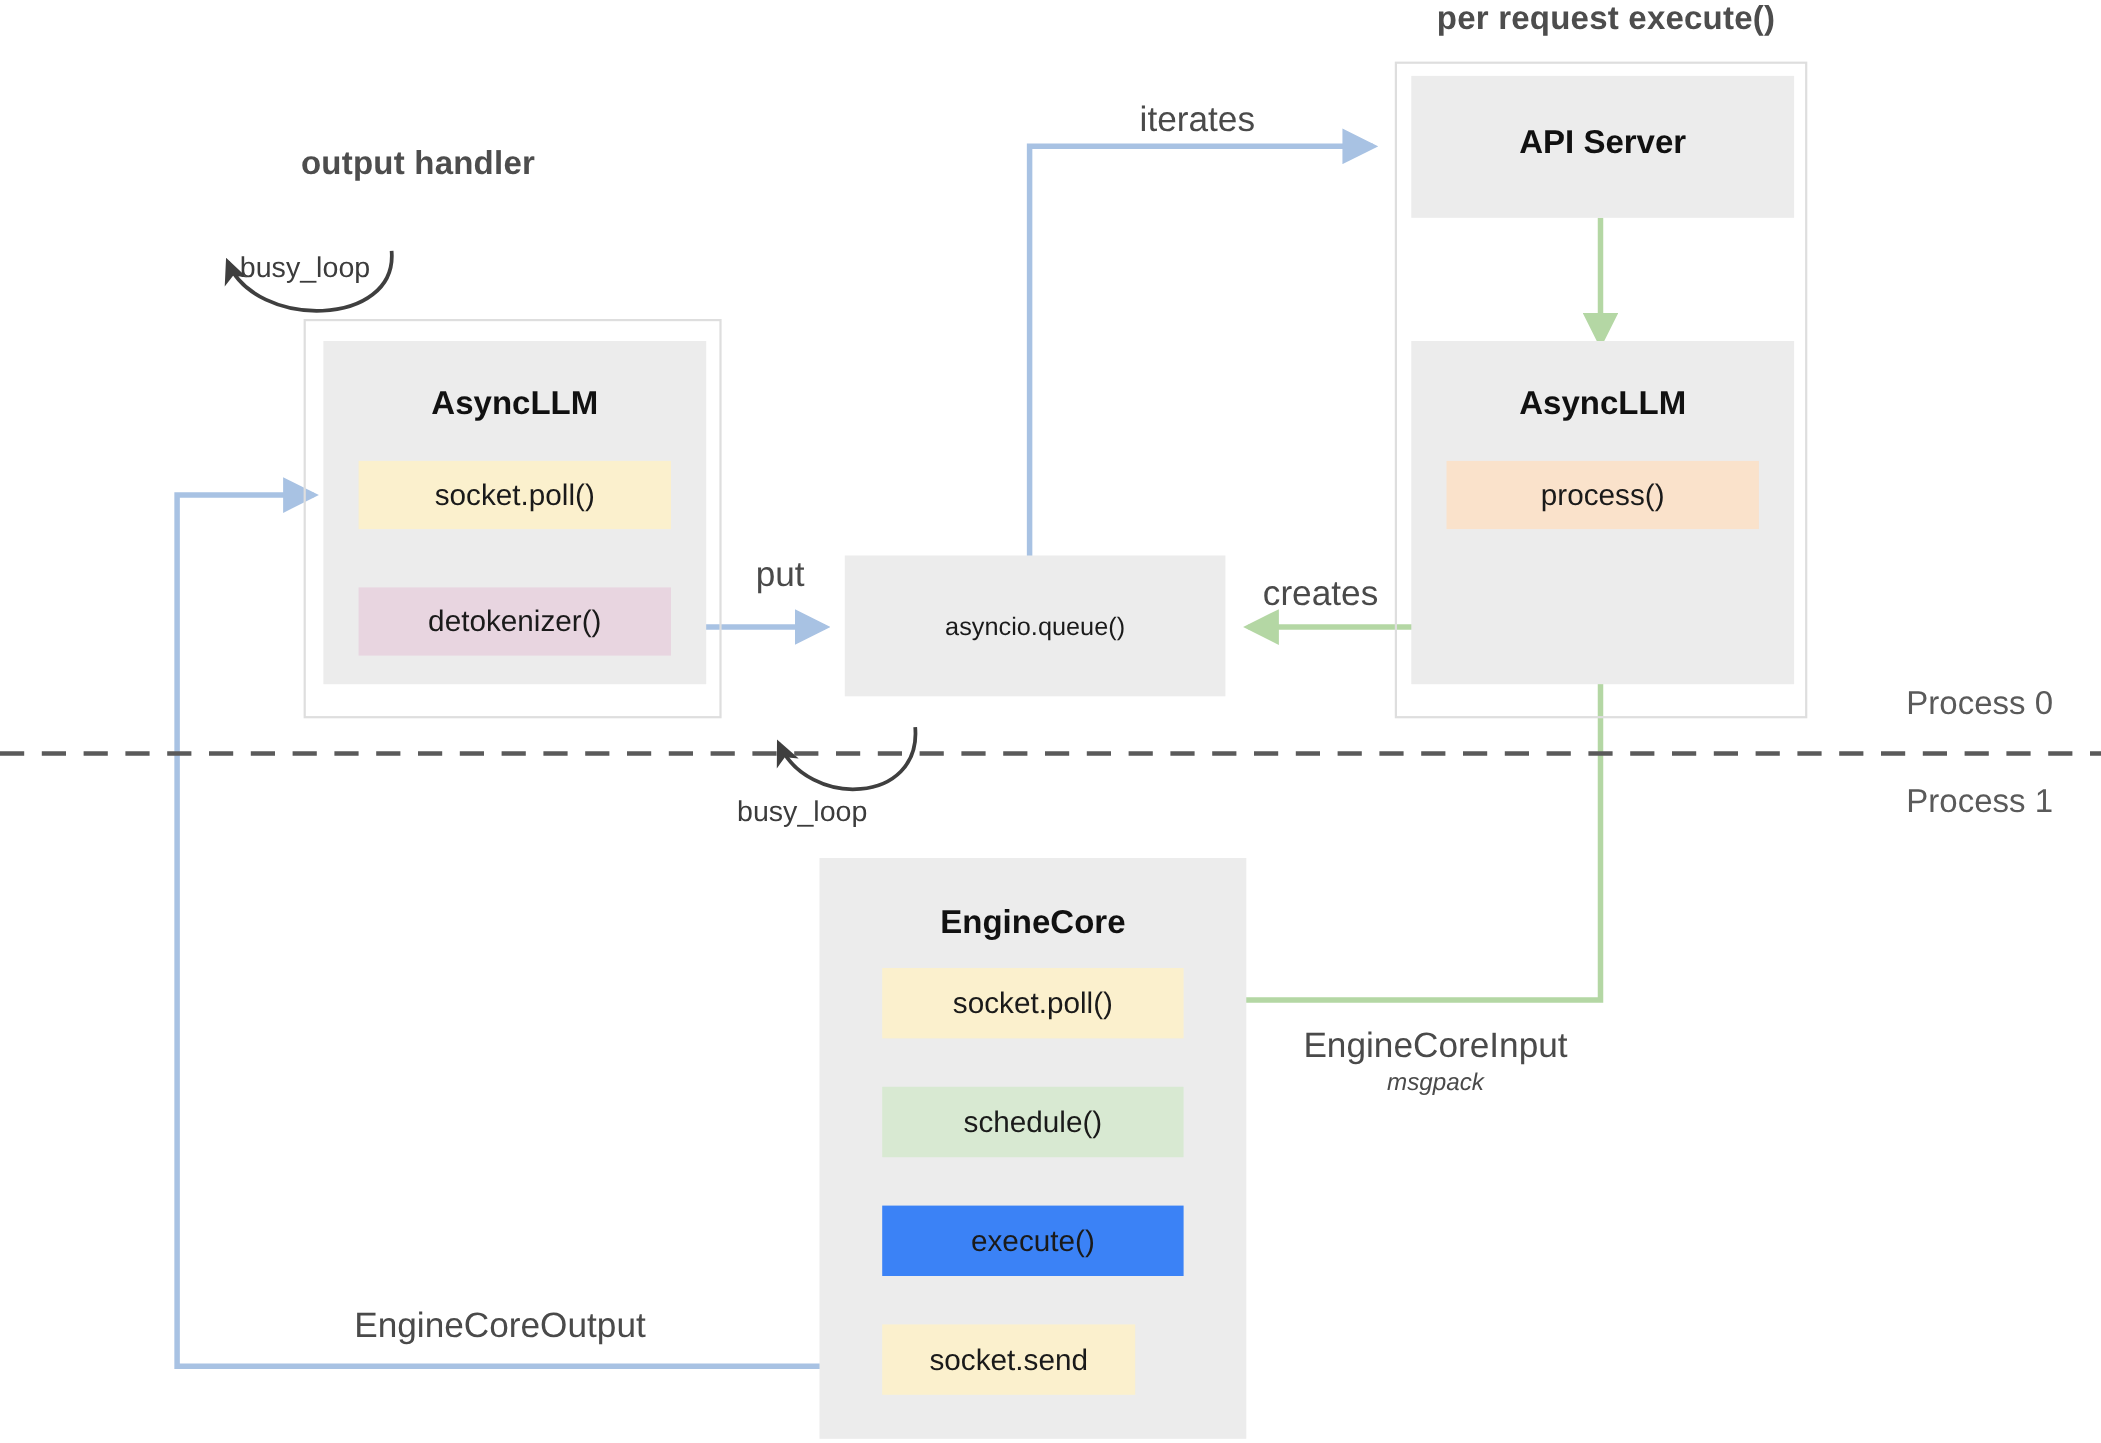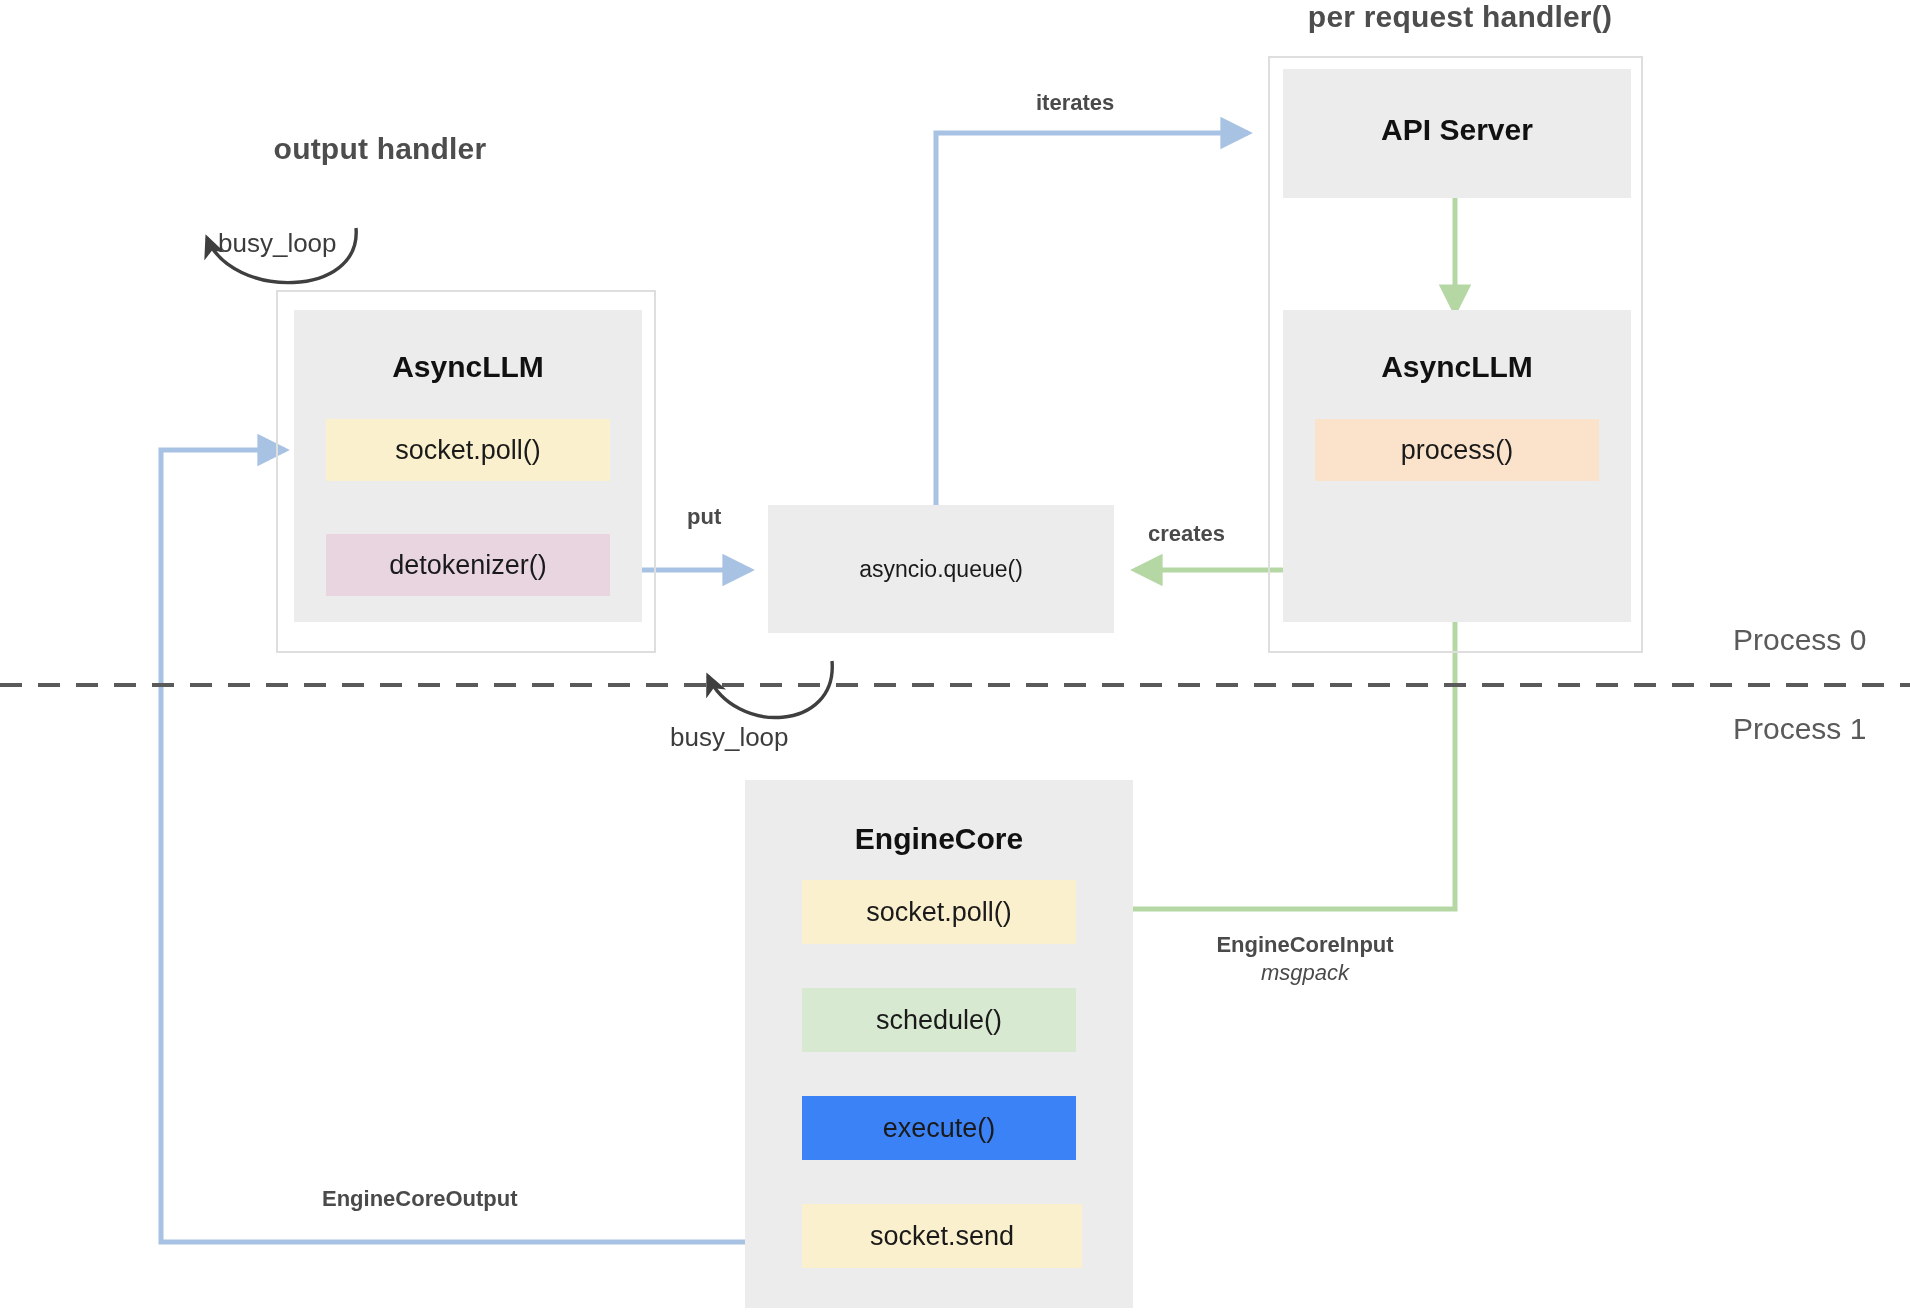--- a/index.html
+++ b/index.html
@@ -74,24 +74,23 @@
     align-items: center;
     justify-content: center;
     font-size: 23px;
     color: #1a1a1a;
     white-space: nowrap;
     box-sizing: border-box;
   }
 
   
   .edge-label {
-    font-size: 22px;
+    font-size: 32px;
     color: #4a4a4a;
     white-space: nowrap;
-    font-weight: bold;
   }
   .edge-label-sub {
     font-size: 22px;
     color: #4a4a4a;
     font-style: italic;
     white-space: nowrap;
     text-align: center;
   }
   .loop-label {
     font-size: 26px;
@@ -145,21 +144,21 @@
 
     <path d="M 1455 596 L 1455 909 L 1098 909" fill="none" stroke="#b4d7a4" stroke-width="5" marker-end="url(#arrow-green)"></path>
 
     <path d="M 750 1242 L 161 1242 L 161 450 L 285 450" fill="none" stroke="#a8c2e3" stroke-width="5" marker-end="url(#arrow-blue)"></path>
 
     <line x1="0" y1="685" x2="1910" y2="685" stroke="#5a5a5a" stroke-width="4" stroke-dasharray="22 16"></line>
   </svg>
 
   <div class="abs section-title" style="left:190px; top:132px; width:380px;">output handler</div>
 
-  <div class="abs section-title" style="left:1130px; top:0px; width:660px;">per request handler()</div>
+  <div class="abs section-title" style="left:1130px; top:0px; width:660px;">per request execute()</div>
 
   <div class="abs group-frame" style="left:276px; top:290px; width:380px; height:363px;"></div>
 
   <div class="abs loop-label" style="left:218px; top:228px;">busy_loop</div>
 
   <div class="abs comp-box" style="left:294px; top:310px; width:348px; height:312px;">
     <div class="abs comp-title" style="left:0px; top:40px; width:348px;">AsyncLLM</div>
     <div class="abs chip chip-yellow" style="left:32px; top:109px; width:284px; height:62px;">socket.poll()</div>
     <div class="abs chip chip-pink" style="left:32px; top:224px; width:284px; height:62px;">detokenizer()</div>
   </div>
@@ -187,21 +186,21 @@
 
   <div class="abs process-label" style="left:1733px; top:712px;">Process 1</div>
 
   <div class="abs loop-label" style="left:670px; top:722px;">busy_loop</div>
 
   <div class="abs comp-box" style="left:745px; top:780px; width:388px; height:528px;">
     <div class="abs comp-title" style="left:0px; top:42px; width:388px;">EngineCore</div>
     <div class="abs chip chip-yellow" style="left:57px; top:100px; width:274px; height:64px;">socket.poll()</div>
     <div class="abs chip chip-green" style="left:57px; top:208px; width:274px; height:64px;">schedule()</div>
     <div class="abs chip chip-blue" style="left:57px; top:316px; width:274px; height:64px;">execute()</div>
-    <div class="abs chip chip-yellow" style="left:57px; top:424px; width:280px; height:64px;">socket.send</div>
+    <div class="abs chip chip-yellow" style="left:57px; top:424px; width:230px; height:64px;">socket.send</div>
   </div>
 
   <div class="abs" style="left:1175px; top:932px; width:260px;">
     <div class="edge-label" style="text-align:center;">EngineCoreInput</div>
     <div class="edge-label-sub" style="margin-top:2px;">msgpack</div>
   </div>
 
   <div class="abs edge-label" style="left:322px; top:1186px;">EngineCoreOutput</div>
 
 </div>

